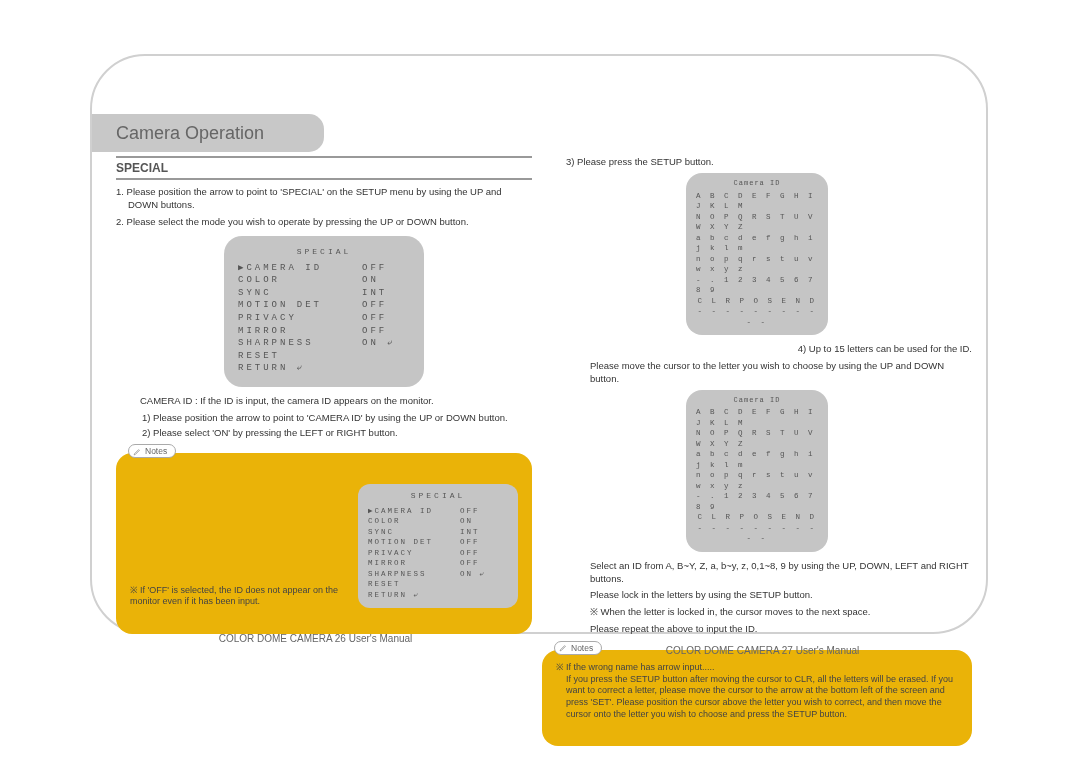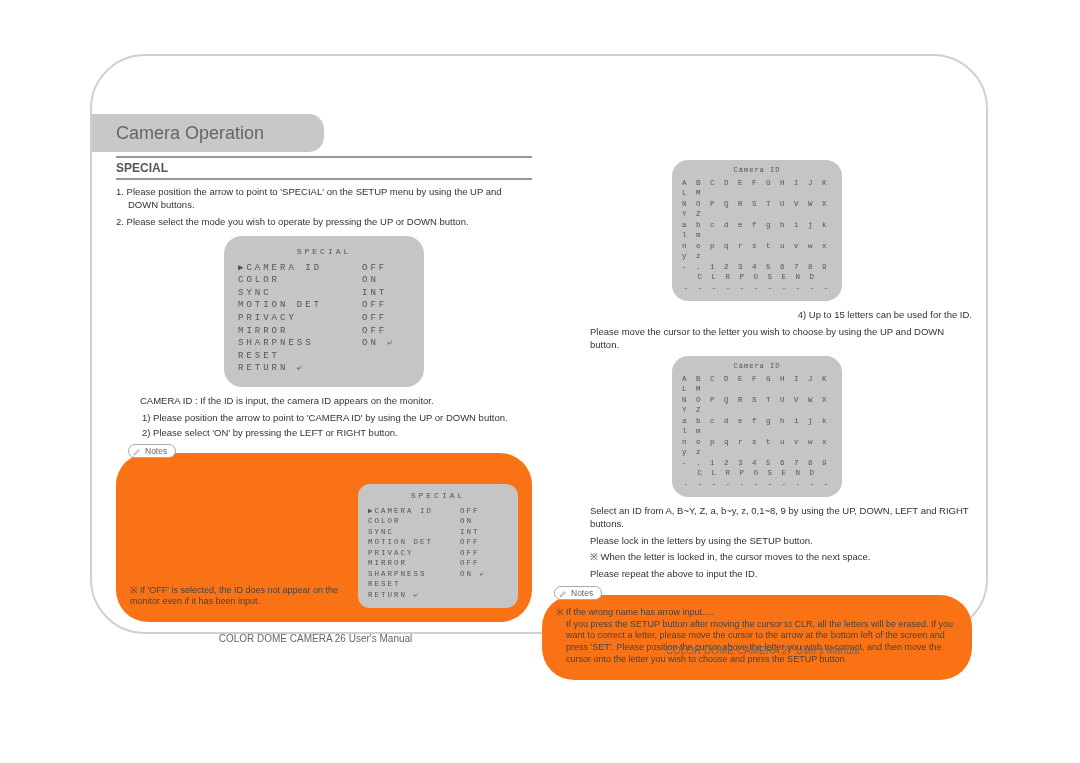--- a/index.html
+++ b/index.html
@@ -85,23 +85,23 @@
   .osd-row .label { flex: 1; }
   .osd-row .val { width: 48px; }
   .osd-box.small {
     font-size: 7.5px;
     letter-spacing: 2px;
     width: 160px;
     padding: 6px 10px 8px;
     border-radius: 12px;
   }
   .notes-box {
-    background: #f97316;
-    border-radius: 32px;
-    padding: 12px 14px 14px;
+    background: #eab308;
+    border-radius: 16px;
+    padding: 12px 14px 26px;
     position: relative;
     margin-top: 14px;
   }
   .notes-tag {
     position: absolute;
     top: -9px;
     left: 12px;
     background: #fff;
     border: 1px solid #aaa;
     border-radius: 9px;
@@ -111,21 +111,21 @@
     align-items: center;
     gap: 3px;
     color: #666;
   }
   .notes-tag svg { width: 9px; height: 9px; }
   .notes-box p { font-size: 9px; line-height: 1.3; color: #444; }
   .charmap {
     background: #c5c5c5;
     border-radius: 16px;
     padding: 6px 10px 8px;
-    width: 170px;
+    width: 142px;
     margin: 4px auto 8px;
     font-family: "Courier New", monospace;
     font-size: 7.5px;
     color: #555;
     letter-spacing: 2.5px;
     line-height: 1.4;
     text-align: left;
   }
   .charmap .cm-title {
     text-align: center;
@@ -252,20 +252,21 @@
           <div class="osd-row">
               <span class="label"> RETURN ⤶</span>
               <span class="val"></span>
             </div>
         </div>
       </div>
     </div>
   </div>
 
   <div class="right-col">
+    <p class="instr" style="padding-left:36px;">3) Please press the SETUP button.</p>
 
     <div class="charmap">
       <div class="cm-title">Camera ID</div>
       <div>A B C D E F G H I J K L M</div>
       <div>N O P Q R S T U V W X Y Z</div>
       <div>a b c d e f g h i j k l m</div>
       <div>n o p q r s t u v w x y z</div>
       <div>- .   1 2 3 4 5 6 7 8 9</div>
       <div style="text-align:center">    C L R   P O S   E N D</div>
       <div style="text-align:center">- - - - - - - - - - -</div>

